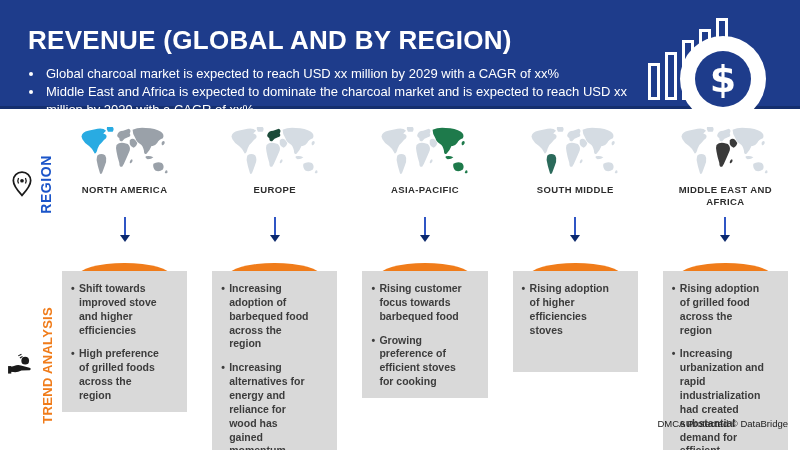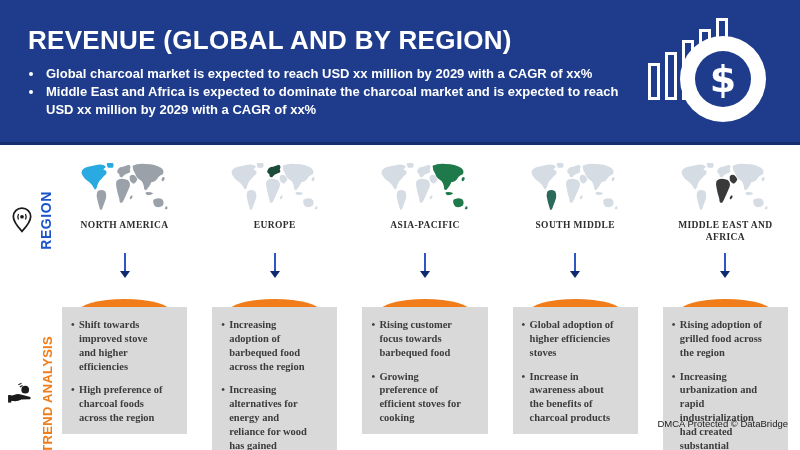--- a/index.html
+++ b/index.html
@@ -1,43 +1,43 @@
 <!DOCTYPE html>
 <html style="--header-bg: #1e3c8b; --header-border: #152f6e; --accent-blue: #1b55c9; --accent-orange: #f07c1a; --box-bg: #d9d9d9; --arrow-line: #2f55c4; --arrow-head: #0d2a6e; --text-dark: #3c3c3c; --label-dark: #2d2d2d;"><head>
 <meta charset="utf-8">
 <style>
   * { margin:0; padding:0; box-sizing:border-box; }
   html,body { width:800px; height:450px; overflow:hidden; background:#fff;
               font-family:"Liberation Sans", sans-serif; }
 
   
-  .header { position:relative; height:145px; background:var(--header-bg,#1e3c8b);
+  .header { position:relative; height:109px; background:var(--header-bg,#1e3c8b);
             border-bottom:3px solid var(--header-border,#152f6e);
             padding:25px 0 0 28px; color:#fff; }
   .title { font-size:26px; font-weight:800; letter-spacing:.3px; }
   .header-bullets { margin:9px 0 0 16px; max-width:600px; list-style:disc; }
-  .header-bullets li { font-size:13px; line-height:1.38; font-weight:700; padding-left:2px; }
+  .header-bullets li { font-size:13px; line-height:1.38; font-weight:400; padding-left:2px; }
 
   
   .money-icon { position:absolute; top:8px; right:30px; width:152px; height:118px; }
   .bars { position:absolute; left:30px; bottom:26px; display:flex; align-items:flex-end; gap:5px; }
   .bar  { width:12px; border:3px solid #fff; background:transparent; }
   .coin { position:absolute; left:62px; top:28px; width:86px; height:86px; background:#fff;
           border-radius:50%; display:flex; align-items:center; justify-content:center; z-index:2; }
   .coin-inner { width:56px; height:56px; background:var(--header-bg,#1e3c8b); border-radius:50%;
                 display:flex; align-items:center; justify-content:center; }
   .coin-inner span { color:#fff; font-size:38px; font-weight:700; font-family:"DejaVu Sans",sans-serif; }
 
   
   .section { display:flex; }
   .rail { width:62px; flex:none; display:flex; align-items:center; justify-content:center; gap:3px; }
   .rail-label { writing-mode:vertical-rl; transform:rotate(180deg); font-weight:700; white-space:nowrap; }
   .rail-label.region { color:var(--accent-blue,#1b55c9); font-size:14px; letter-spacing:.6px; }
   .rail-label.trend  { color:var(--accent-orange,#f07c1a); font-size:13px; letter-spacing:.3px; }
-  .cols { flex:1; display:grid; grid-template-columns:repeat(5,1fr); gap:25px; margin-right:12px;font-family:Liberation Serif, serif; }
+  .cols { flex:1; display:grid; grid-template-columns:repeat(5,1fr); gap:25px; margin-right:12px; }
 
   
   .section.regions { margin-top:17px; }
   .region-col { display:flex; flex-direction:column; align-items:center; }
   .map { width:96px; height:53px; }
   .region-label { margin-top:5px; height:25px; font-size:9.5px; font-weight:700;
                   color:var(--label-dark,#2d2d2d); text-align:center; letter-spacing:.4px;
                   max-width:96px; line-height:1.25; }
   .arrow { margin-top:8px; display:flex; flex-direction:column; align-items:center; }
   .arrow .shaft { width:2px; height:18px; background:var(--arrow-line,#2f55c4); }
@@ -177,21 +177,21 @@
     </svg>
     <span class="rail-label trend">TREND ANALYSIS</span>
   </div>
 
   <div class="cols">
     <div class="trend-col">
       <div class="ellipse"></div>
       <div class="box">
         <ul>
           <li>Shift towards improved stove and higher efficiencies</li>
-          <li>High preference of charcoal foods across the region</li>
+          <li>High preference of grilled foods across the region</li>
         </ul>
       </div>
     </div>
     <div class="trend-col">
       <div class="ellipse"></div>
       <div class="box">
         <ul>
           <li>Increasing adoption of barbequed food across the region</li>
           <li>Increasing alternatives for energy and reliance for wood has gained momentum</li>
         </ul>
@@ -203,22 +203,21 @@
         <ul>
           <li>Rising customer focus towards barbequed food</li>
           <li>Growing preference of efficient stoves for cooking</li>
         </ul>
       </div>
     </div>
     <div class="trend-col">
       <div class="ellipse"></div>
       <div class="box">
         <ul>
-          <li>Global adoption of higher efficiencies stoves</li>
-          <li>Increase in awareness about the benefits of charcoal products</li>
+          <li>Rising adoption of higher efficiencies stoves</li>
         </ul>
       </div>
     </div>
     <div class="trend-col">
       <div class="ellipse"></div>
       <div class="box">
         <ul>
           <li>Rising adoption of grilled food across the region</li>
           <li>Increasing urbanization and rapid industrialization had created substantial demand for efficient</li>
         </ul>

